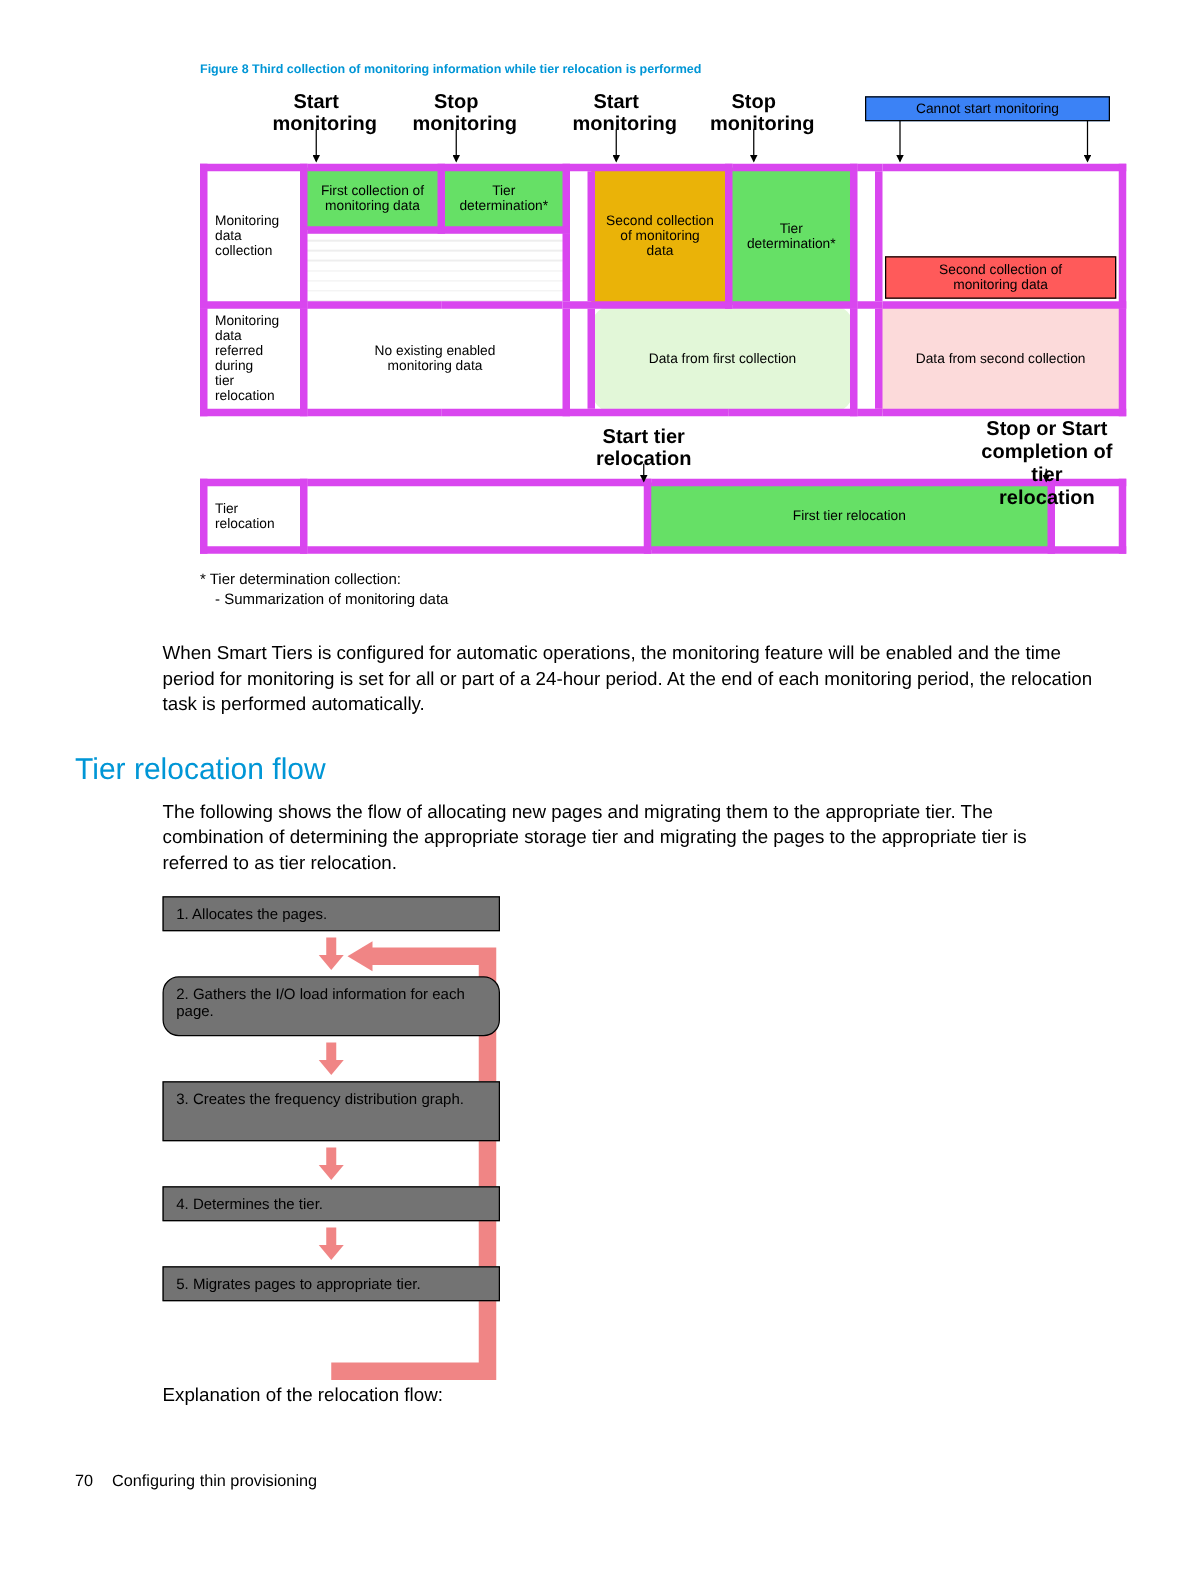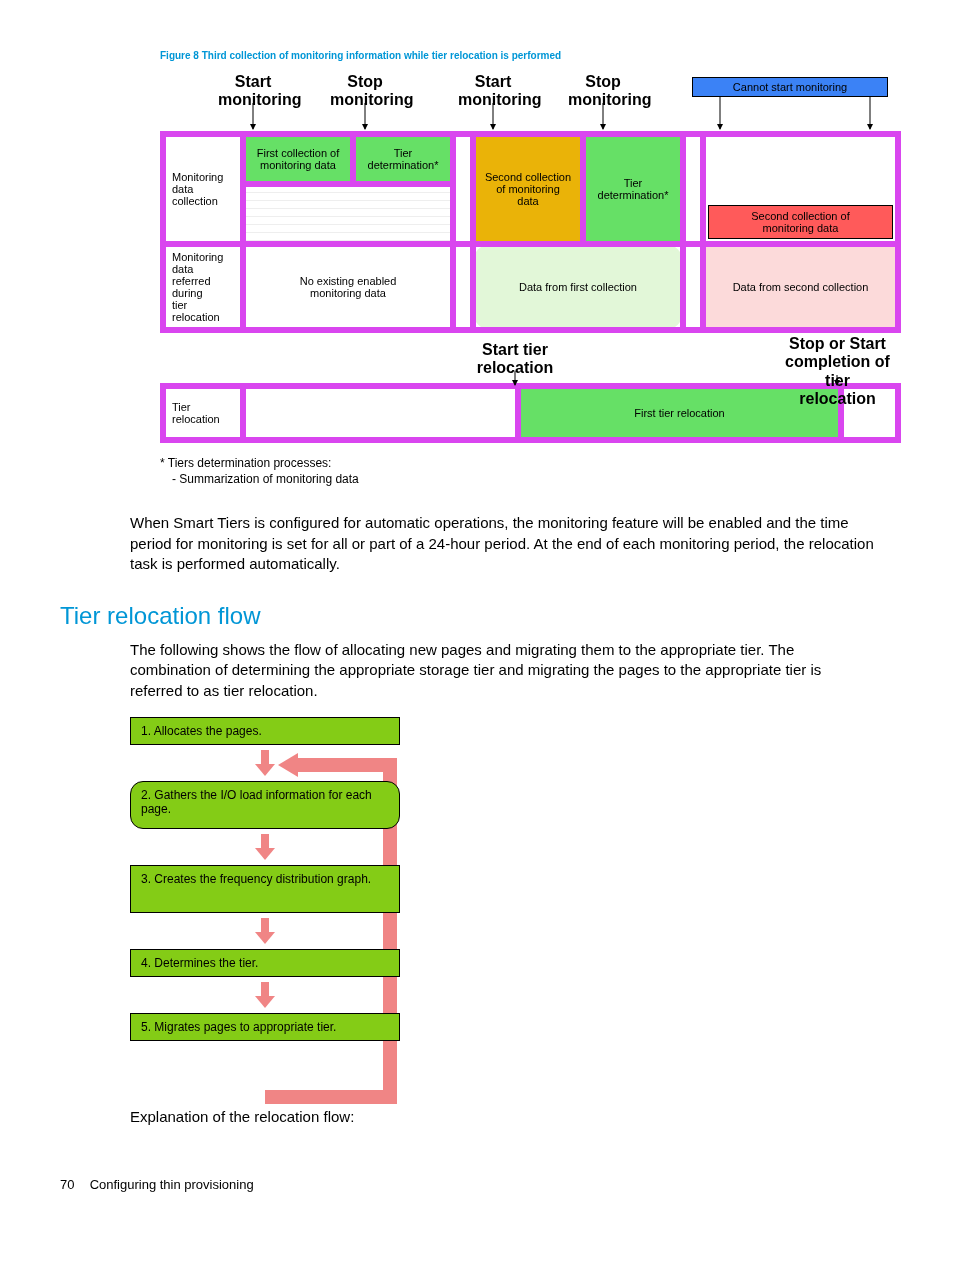--- a/index.html
+++ b/index.html
@@ -38,21 +38,21 @@
   .red   { background:#ff5a5a; }
   .lred  { background:#fcdada; }
   .hatch1 {
     background: repeating-linear-gradient(0deg, #eee, #eee 1px, #fff 1px, #fff 8px),
                 repeating-linear-gradient(90deg, #eee, #eee 1px, #fff 1px, #fff 8px);
   }
   .footnote { margin-left:100px; margin-top:12px; font-size:12px; line-height:1.35; }
   .para { margin-left:70px; margin-right:20px; margin-top:26px; font-size:15px; line-height:1.35; }
   .section-h { color:#0096d6; font-size:24px; margin-top:28px; margin-bottom:10px; font-weight:normal; }
   .flowchart { margin-left:70px; margin-top:16px; position:relative; width:270px; }
-  .flow-box { border:1px solid #000; padding:6px 10px; font-size:12px; background:#84cc16; position:relative; z-index:2; }
+  .flow-box { border:1px solid #000; padding:6px 10px; font-size:12px; background:#737373; position:relative; z-index:2; }
   .flow-arrow { display:flex; justify-content:center; align-items:center; height:36px; position:relative; }
   .flow-arrow svg { z-index:2; }
   .page-footer { margin-top:50px; font-size:13px; }
   .page-num { display:inline-block; width:26px; }
   .arrow-svg { position:absolute; overflow:visible; }
 </style>
 </head>
 <body>
 
 <div class="figure-title">Figure 8 Third collection of monitoring information while tier relocation is performed</div>
@@ -144,21 +144,21 @@
       <td class="d1-rowlabel">Tier<br>relocation</td>
       <td></td>
       <td class="green">First tier relocation</td>
       <td></td>
     </tr>
   </tbody>
     </table>
 </div>
 
 <div class="footnote">
-  <div>* Tiers determination processes:</div>
+  <div>* Tier determination collection:</div>
   <div style="padding-left:12px;">  - Summarization of monitoring data</div>
 </div>
 
 <div class="para">When Smart Tiers is configured for automatic operations, the monitoring feature will be enabled and the time period for monitoring is set for all or part of a 24-hour period. At the end of each monitoring period, the relocation task is performed automatically.</div>
 
 <h2 class="section-h">Tier relocation flow</h2>
 
 <div class="para" style="margin-top:0;">The following shows the flow of allocating new pages and migrating them to the appropriate tier. The combination of determining the appropriate storage tier and migrating the pages to the appropriate tier is referred to as tier relocation.</div>
 
 <div class="flowchart">

